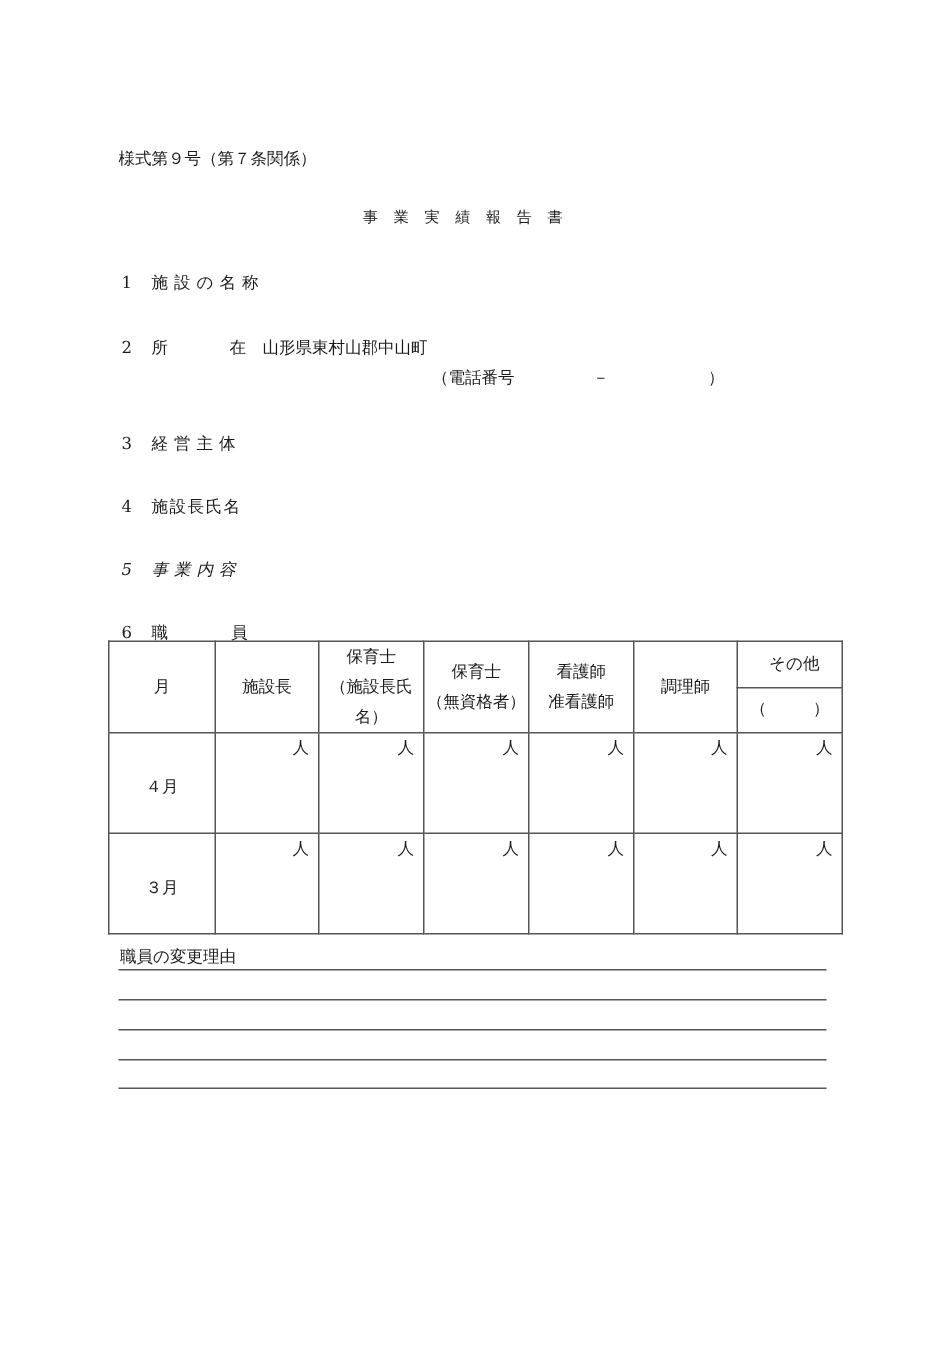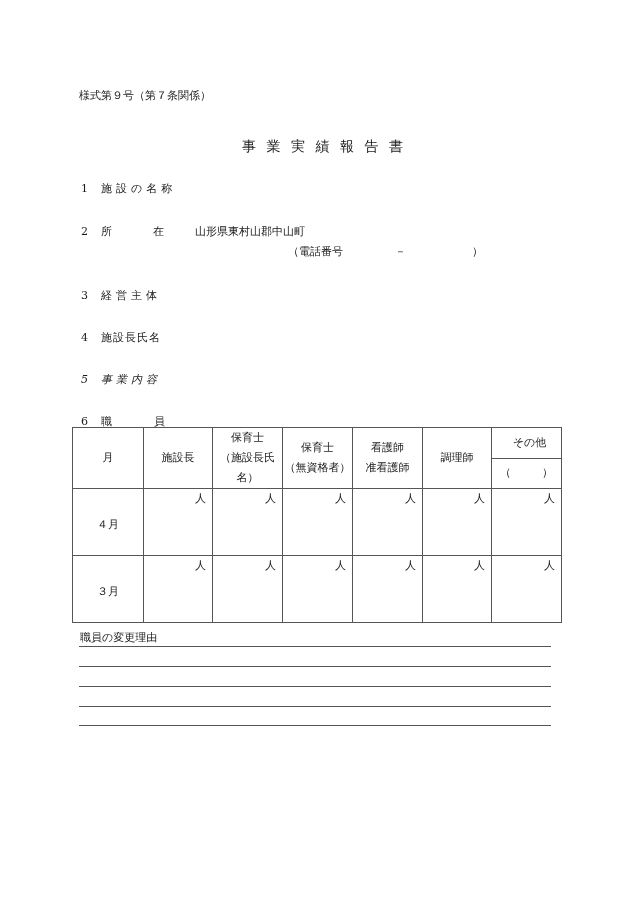--- a/index.html
+++ b/index.html
@@ -6,22 +6,22 @@
     body {
       width: 630px; height: 903px;
       background: #ffffff;
       position: relative;
       font-family: "DejaVu Serif", "Liberation Serif", serif;
       color: #1a1a1a;
       font-size: 11px;
       overflow: hidden;
     }
     .abs { position: absolute; white-space: nowrap; }
-    .form-no { left: 79px; top: 88px; }
-    .title { left: 242px; top: 138px; letter-spacing: 10.5px; font-size: 14px; }
+    .form-no { left: 79px; top: 98px; }
+    .title { left: 242px; top: 138px; letter-spacing: 10.5px; font-size: 10px; }
     .item { left: 81px; }
     .item .num { display: inline-block; width: 20px; }
     .spaced { letter-spacing: 4px; }
     .i1 { top: 181px; }
     .i2 { top: 224px; }
     .i2 .lbl-a { display: inline-block; width: 52px; }
     .i2 .lbl-b { display: inline-block; width: 20px; }
     .phone { left: 288px; top: 244px; }
     .phone .dash { position: absolute; left: 107px; }
     .phone .close { position: absolute; left: 184px; }
@@ -68,21 +68,21 @@
 <body>
 
 <div class="abs form-no">様式第９号（第７条関係）</div>
 <div class="abs title">事業実績報告書</div>
 
 <div class="abs item i1">
   <span class="num">1</span><span class="spaced">施設の名称</span>
 </div>
 
 <div class="abs item i2">
-  <span class="num">2</span><span class="lbl-a">所</span><span class="lbl-b">在</span><span style="margin-left:22px">山形県東村山郡中山町</span>
+  <span class="num">2</span><span class="lbl-a">所</span><span class="lbl-b">在</span><span style="margin-left:2px">山形県東村山郡中山町</span>
 </div>
 
 <div class="abs phone">
   <span>（電話番号</span>
   <span class="dash">－</span>
   <span class="close">）</span>
 </div>
 
 <div class="abs item i3">
   <span class="num">3</span><span class="spaced">経営主体</span>

